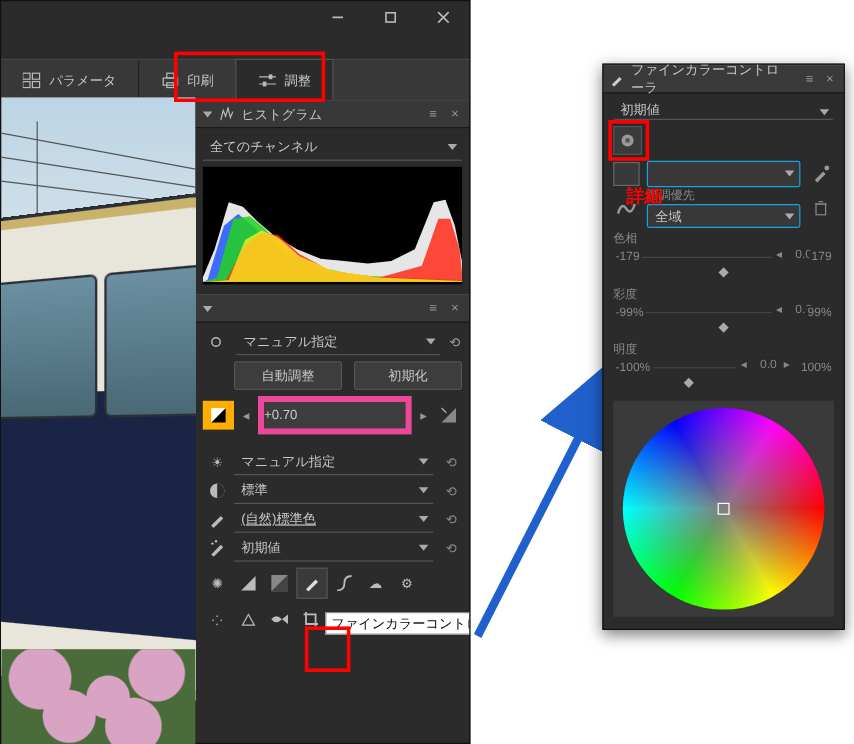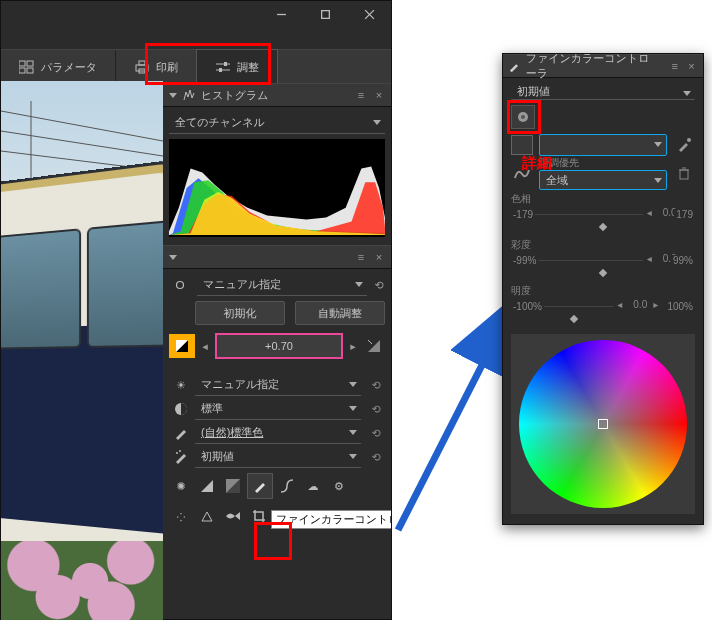--- a/index.html
+++ b/index.html
@@ -49,21 +49,21 @@
   .histo{height:98px;background:#000;position:relative;margin:4px 0}
   .hsvg{position:absolute;inset:0}
   
   .sel-row{display:flex;align-items:center;gap:6px;height:24px}
   .dd{flex:1;height:20px;background:var(--bg2);border:0;border-bottom:1px solid #555;color:var(--txt);display:flex;align-items:center;padding:0 6px;position:relative}
   .dd .cv{position:absolute;right:4px;top:7px}
   .btn{flex:1;height:22px;background:var(--bg4);border:1px solid #555;color:var(--txt);display:flex;align-items:center;justify-content:center;border-radius:2px}
   .ev-row{display:flex;align-items:center;height:26px;gap:4px}
   .ev-ic{width:26px;height:24px;background:var(--accent);display:flex;align-items:center;justify-content:center}
   .ev-ic svg{width:16px;height:16px}
-  .ev-val{flex:1;height:22px;background:var(--bg4);border:2px solid #ec4899;display:flex;align-items:center;justify-content:center;color:var(--txt)}
+  .ev-val{flex:1;height:22px;background:var(--bg4);border:5px solid #ec4899;display:flex;align-items:center;justify-content:flex-start;color:var(--txt)}
   .ev-arr{width:12px;color:#999;display:flex;align-items:center;justify-content:center}
   .ev-line{display:flex;justify-content:space-between;color:var(--txt2);font-size:10px;margin:2px 0 4px 0;position:relative}
   .ev-line::before{content:"";position:absolute;left:0;right:0;top:50%;border-top:1px solid #444}
   .ev-line span{position:relative;background:var(--bg2);padding:0 2px}
   
   .irow{display:flex;align-items:center;height:24px}
   .irow .ic{width:24px;display:flex;align-items:center;justify-content:center;color:#bbb}
   .irow .dd{margin-left:2px;margin-right:6px}
   .irow .rr{width:18px;display:flex;align-items:center;justify-content:center;color:#888}
   .toolrow{display:flex;height:26px;align-items:center;gap:2px;margin-top:4px}
@@ -207,24 +207,24 @@
             </svg>
           </span>
         <div class="dd">
             <span>マニュアル指定</span>
             <span class="cv caret"></span>
           </div>
         <span class="rr mini">⟲</span>
       </div>
       <div class="sel-row" style="gap:10px;padding:4px 0 8px 26px">
         <div class="btn">
+            <span>自動調整</span>
+          </div>
+        <div class="btn">
             <span>初期化</span>
-          </div>
-        <div class="btn">
-            <span>自動調整</span>
           </div>
       </div>
 
       <div class="ev-row">
         <div class="ev-ic">
             <svg viewBox="0 0 16 16">
               <polygon points="2,14 14,2 14,14" fill="#000"></polygon>
               <polygon points="2,14 2,2 14,2" fill="#fff"></polygon>
             </svg>
           </div>

